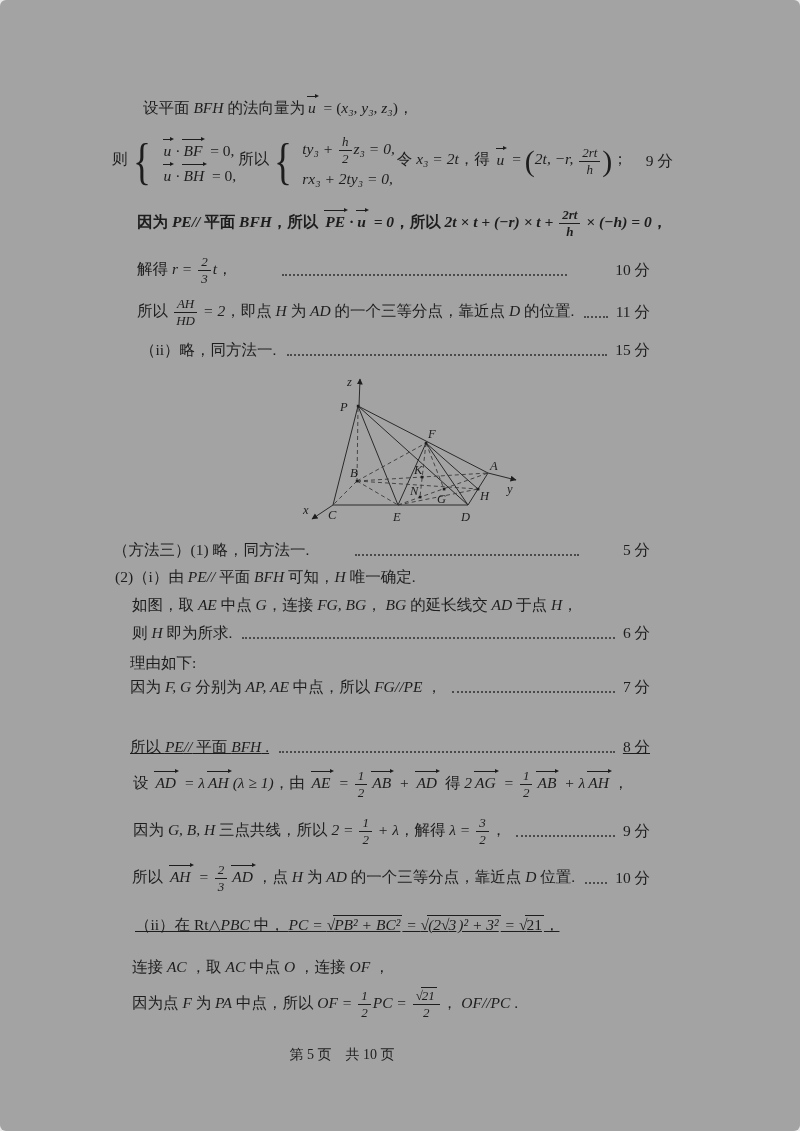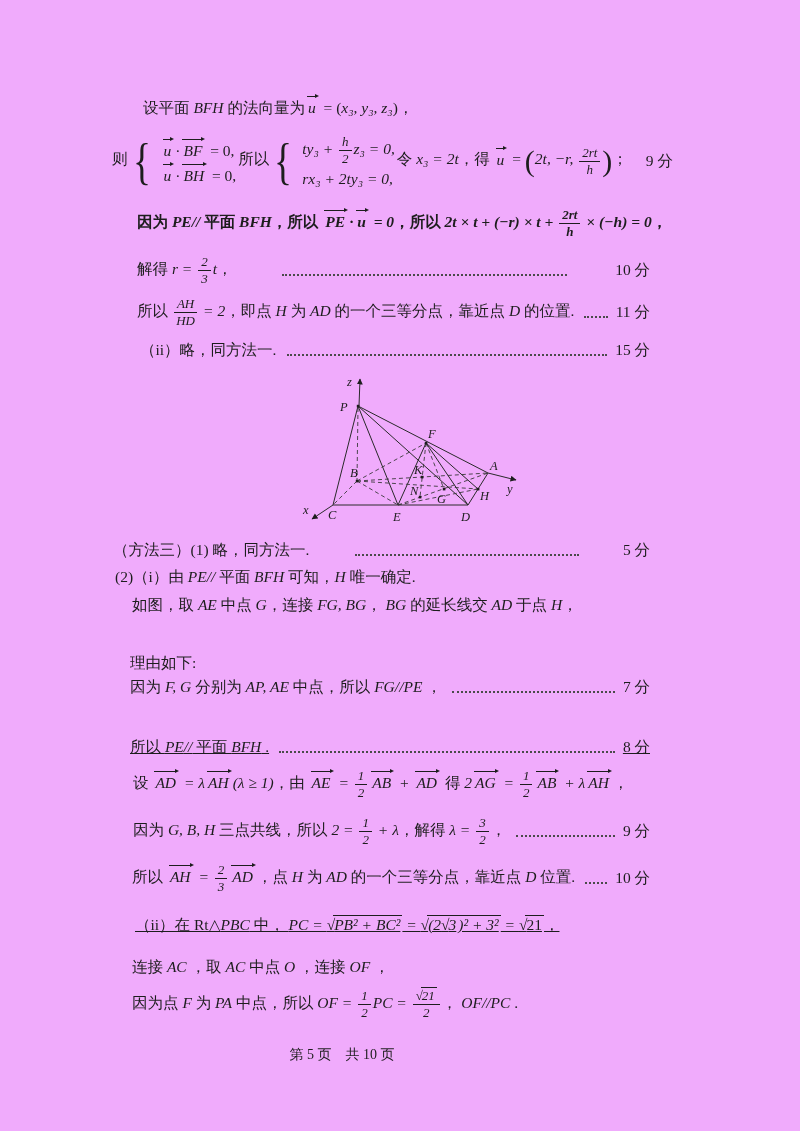--- a/index.html
+++ b/index.html
@@ -1,18 +1,18 @@
 <!DOCTYPE html>
 <html><head>
 <meta charset="utf-8">
 <style>
   html,body{margin:0;padding:0;background:#e8e8e8;}
-  .page{position:relative;width:800px;height:1131px;background:#f0abfc;margin:0 auto;
+  .page{position:relative;width:800px;height:1131px;background:#a3a3a3;margin:0 auto;
         font-family:"Liberation Serif","DejaVu Serif",serif;color:#1d1d1d;font-size:15.5px;
-        overflow:hidden;}
+        overflow:hidden;border-radius:6px;}
   .line{position:absolute;display:flex;align-items:center;white-space:nowrap;}
   .txt{display:inline-block;white-space:nowrap;}
   .m{font-style:italic;}
   .zh{font-style:normal;}
   
   .frac{display:inline-flex;flex-direction:column;align-items:center;vertical-align:middle;
         font-size:13px;line-height:1.2;margin:0 2px;text-align:center;}
   .frac .fn{border-bottom:1px solid #1d1d1d;padding:0 3px;}
   .frac .fd{padding:0 2px;}
   
@@ -168,20 +168,25 @@
   </div>
 
   <div class="line" style="left:115px;top:567px;text-align:right;">
     <span class="txt"><span class="zh">(2)（i）由 </span><span class="m">PE</span><span class="m">//</span><span class="zh"> 平面 </span><span class="m">BFH</span><span class="zh"> 可知，</span><span class="m">H</span><span class="zh"> 唯一确定.</span></span>
   </div>
 
   <div class="line" style="left:132px;top:595px;">
     <span class="txt"><span class="zh">如图，取 </span><span class="m">AE</span><span class="zh"> 中点 </span><span class="m">G</span><span class="zh">，连接 </span><span class="m">FG, BG</span><span class="zh">， </span><span class="m">BG</span><span class="zh"> 的延长线交 </span><span class="m">AD</span><span class="zh"> 于点 </span><span class="m">H</span><span class="zh">，</span></span>
   </div>
 
+  <div class="line leader" style="left:132px;top:623px;">
+    <span class="txt"><span class="zh">则 </span><span class="m">H</span><span class="zh"> 即为所求.</span></span>
+    <span class="dots"></span>
+    <span class="score">6 分</span>
+  </div>
 
   <div class="line" style="left:130px;top:653px;">
     <span class="txt"><span class="zh">理由如下:</span></span>
   </div>
 
   <div class="line leader" style="left:130px;top:677px;">
     <span class="txt"><span class="zh">因为 </span><span class="m">F, G</span><span class="zh"> 分别为 </span><span class="m">AP, AE</span><span class="zh"> 中点，所以 </span><span class="m">FG</span><span class="m">//</span><span class="m">PE</span><span class="zh"> ，</span></span>
     <span class="dots"></span>
     <span class="score">7 分</span>
   </div>

